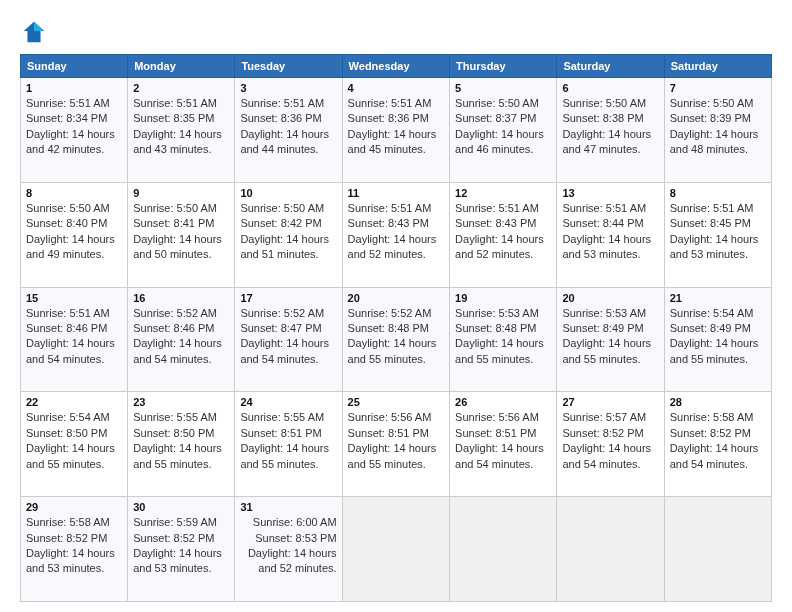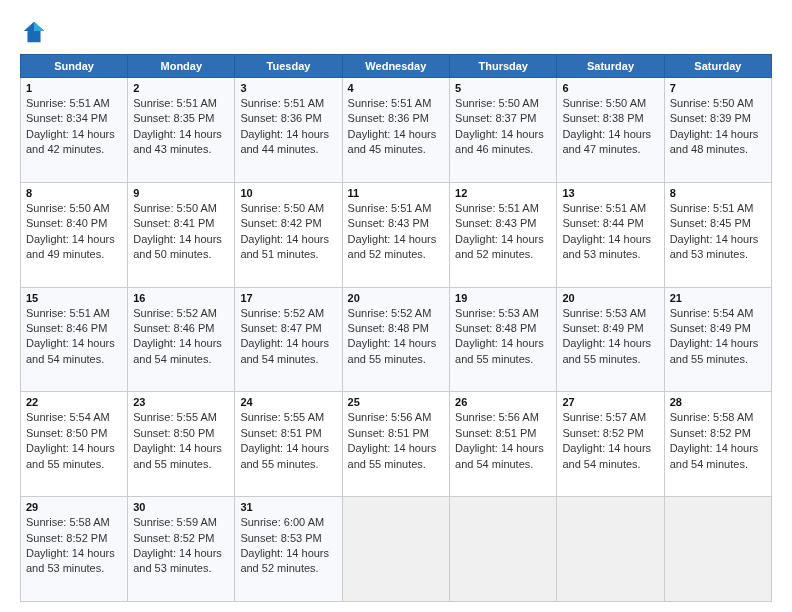--- a/index.html
+++ b/index.html
@@ -58,21 +58,21 @@
       border-collapse: collapse;
       flex: 1;
       font-size: 9.5px;
     }
     .calendar thead tr th {
       background: #2f6db5;
       color: #fff;
       font-weight: bold;
       font-size: 11px;
       padding: 5px 6px;
-      text-align: center;
+      text-align: left;
       border: 1px solid #2060a0;
     }
     .calendar tbody tr td {
       border: 1px solid #ccc;
       vertical-align: top;
       padding: 4px 5px;
       width: 108px;
       height: 80px;
       background: #fff;
     }
@@ -344,21 +344,21 @@
           </td>
           <td>
             <span class="day-num">30</span>
             <div class="day-info" style="white-space: pre-line;">Sunrise: 5:59 AM
 Sunset: 8:52 PM
 Daylight: 14 hours
 and 53 minutes.</div>
           </td>
           <td>
             <span class="day-num">31</span>
-            <div class="day-info" style="white-space: pre-line;">Sunrise: 6:00 AM
+            <div class="day-info" style="white-space: pre-line; text-align: right;">Sunrise: 6:00 AM
 Sunset: 8:53 PM
 Daylight: 14 hours
 and 52 minutes.</div>
           </td>
           <td class="empty"></td>
           <td class="empty"></td>
           <td class="empty"></td>
           <td class="empty"></td>
         </tr>
       </tbody>

